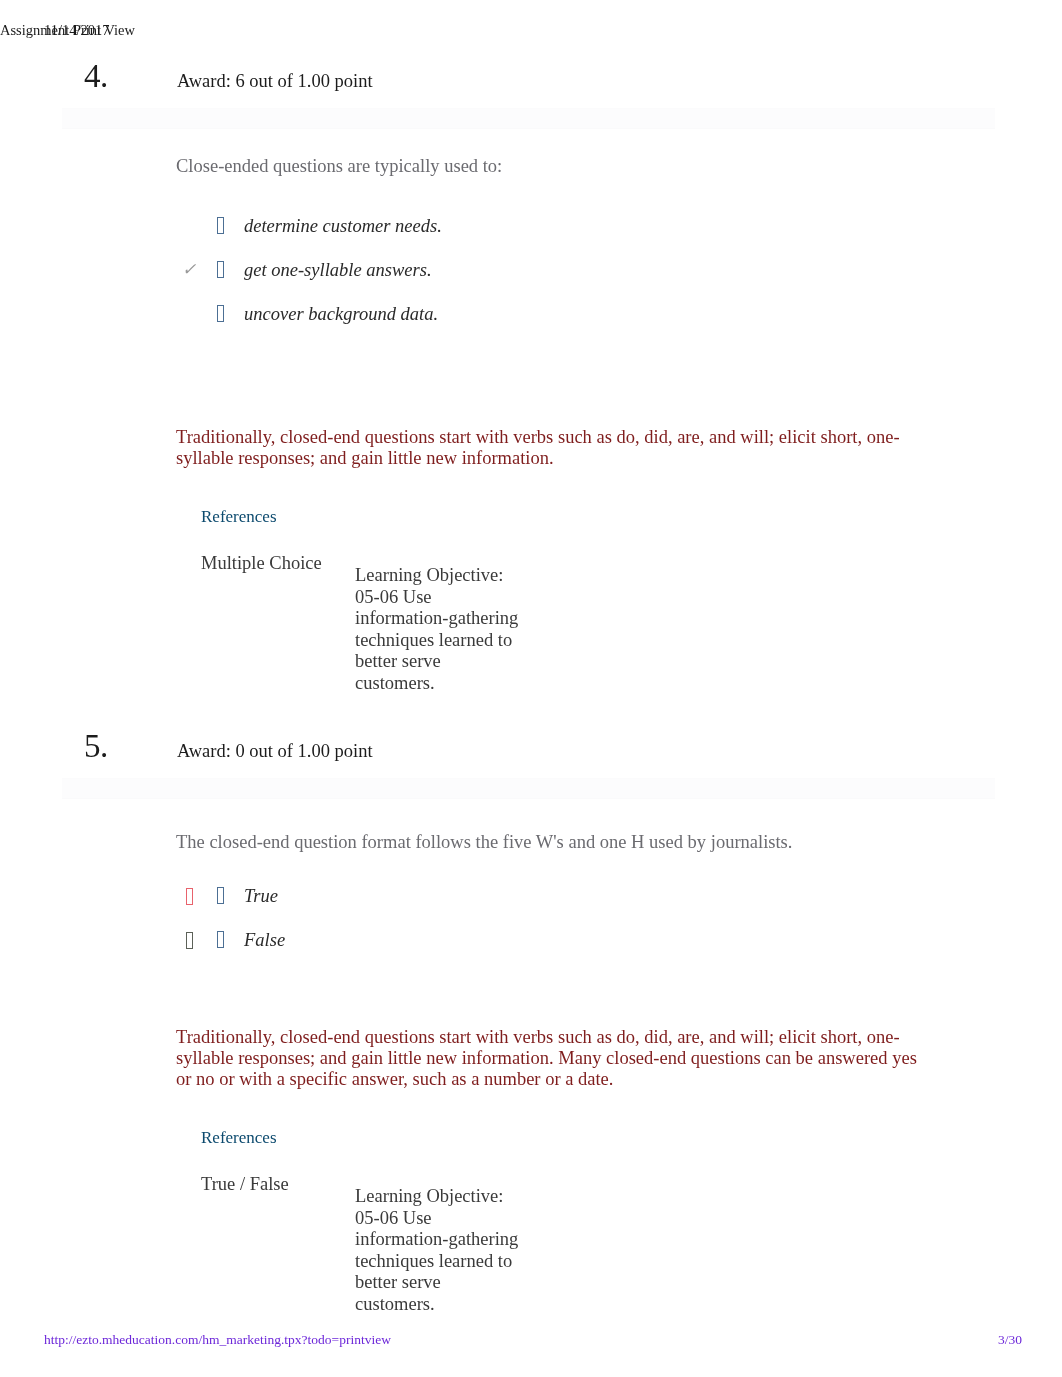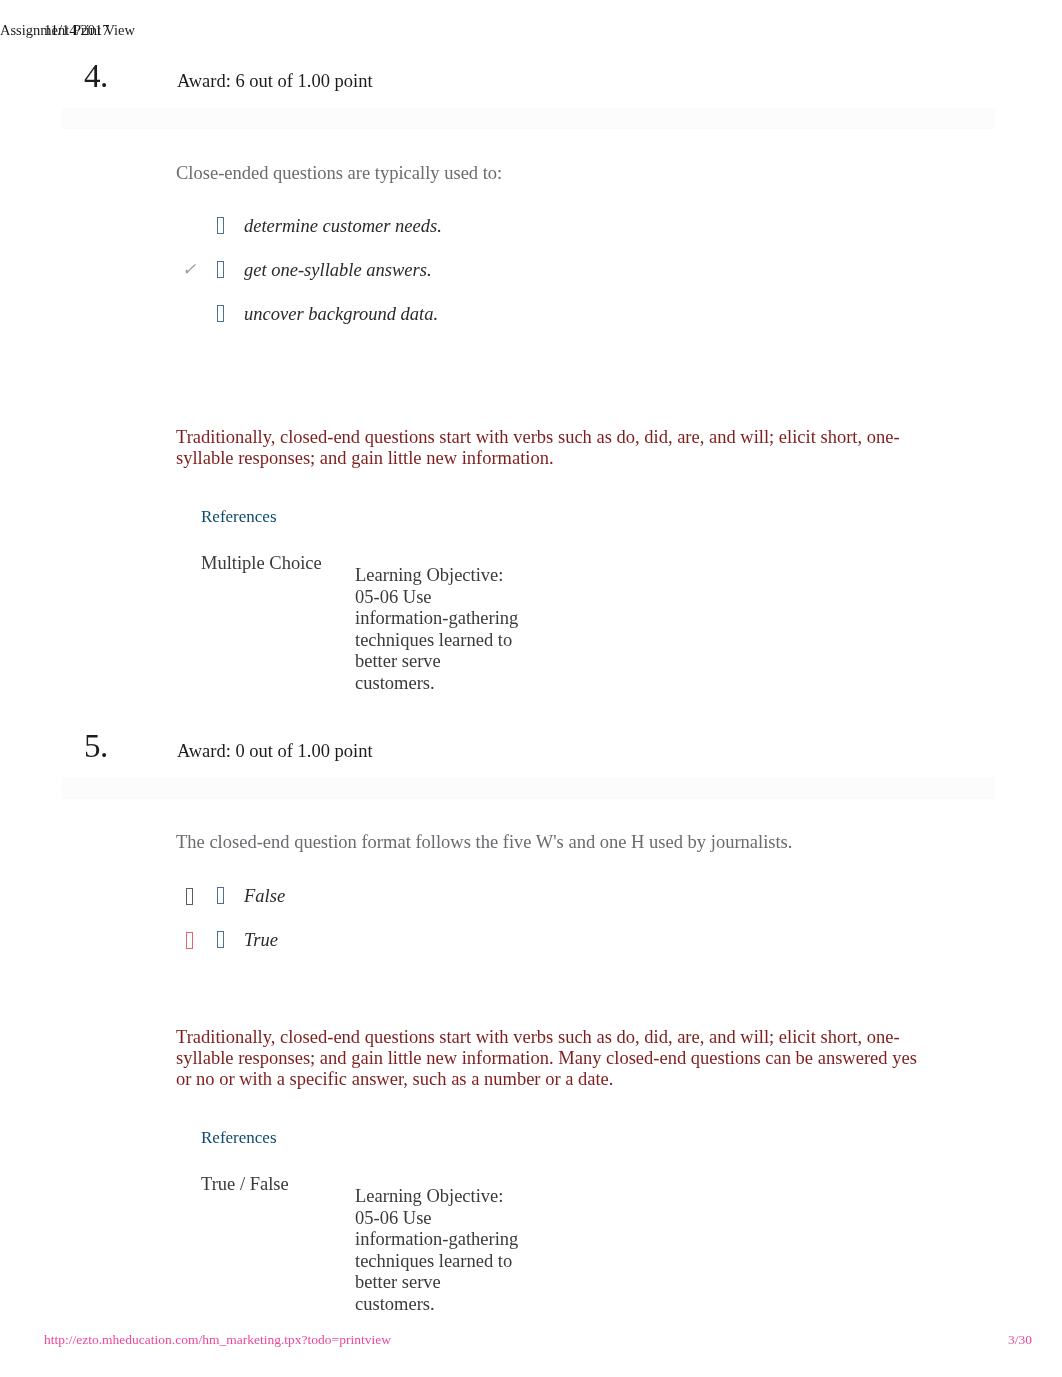--- a/index.html
+++ b/index.html
@@ -43,31 +43,31 @@
   }
 
   
   .page-footer {
     position: absolute;
     top: 1332px;
     left: 0;
     width: 1062px;
     height: 22px;
     font-size: 13.5px;
-    color: #ec4899;
+    color: #6d28d9;
   }
   .page-footer .url {
     position: absolute;
     left: 44px;
     top: 0;
     white-space: nowrap;
   }
   .page-footer .pageno {
     position: absolute;
-    right: 30px;
+    right: 40px;
     top: 0;
     white-space: nowrap;
     margin-left: 21px;
   }
 
   
   .question-block {
     position: absolute;
     left: 0;
     width: 1062px;
@@ -223,21 +223,21 @@
   <span class="date">11/14/2017</span>
   <span class="doc-title">Assignment Print View</span>
 </div>
 
 <div class="question-block" id="q4" style="top:60px;">
   <div class="q-number">4.</div>
   <div class="q-award">Award: 6 out of 1.00 point</div>
   <div class="q-divider"></div>
 </div>
 
-<div class="q-stem" style="top:161px;">Close-ended questions are typically used to:</div>
+<div class="q-stem" style="top:154px;">Close-ended questions are typically used to:</div>
 
 <div class="options" style="top:210px;">
   <div class="option-row">
     <span class="opt-result"></span>
     <span class="opt-radio"><span class="tofu blue"></span></span>
     <span class="opt-label">determine customer needs.</span>
   </div>
   <div class="option-row">
     <span class="opt-result correct">✓</span>
     <span class="opt-radio"><span class="tofu blue"></span></span>
@@ -262,28 +262,28 @@
 <div class="question-block" id="q5" style="top:730px;">
   <div class="q-number">5.</div>
   <div class="q-award">Award: 0 out of 1.00 point</div>
   <div class="q-divider"></div>
 </div>
 
 <div class="q-stem" style="top:830px;">The closed-end question format follows the five W's and one H used by journalists.</div>
 
 <div class="options tf" style="top:880px;">
   <div class="option-row">
+    <span class="opt-result"><span class="tofu red"></span></span>
+    <span class="opt-radio"><span class="tofu blue"></span></span>
+    <span class="opt-label">True</span>
+  </div>
+  <div class="option-row">
     <span class="opt-result"><span class="tofu gray"></span></span>
     <span class="opt-radio"><span class="tofu blue"></span></span>
     <span class="opt-label">False</span>
-  </div>
-  <div class="option-row">
-    <span class="opt-result"><span class="tofu red"></span></span>
-    <span class="opt-radio"><span class="tofu blue"></span></span>
-    <span class="opt-label">True</span>
   </div>
 </div>
 
 <div class="q-explanation" style="top:1027px;">Traditionally, closed-end questions start with verbs such as do, did, are, and will; elicit short, one-syllable responses; and gain little new information. Many closed-end questions can be answered yes or no or with a specific answer, such as a number or a date.</div>
 
 <a class="q-references" style="top:1127px;" href="#">References</a>
 
 <div class="q-meta" style="top:1174px;">
   <span class="meta-type">True / False</span>
   <span class="meta-objective">Learning Objective: 05-06 Use information-gathering techniques learned to better serve customers.</span>

